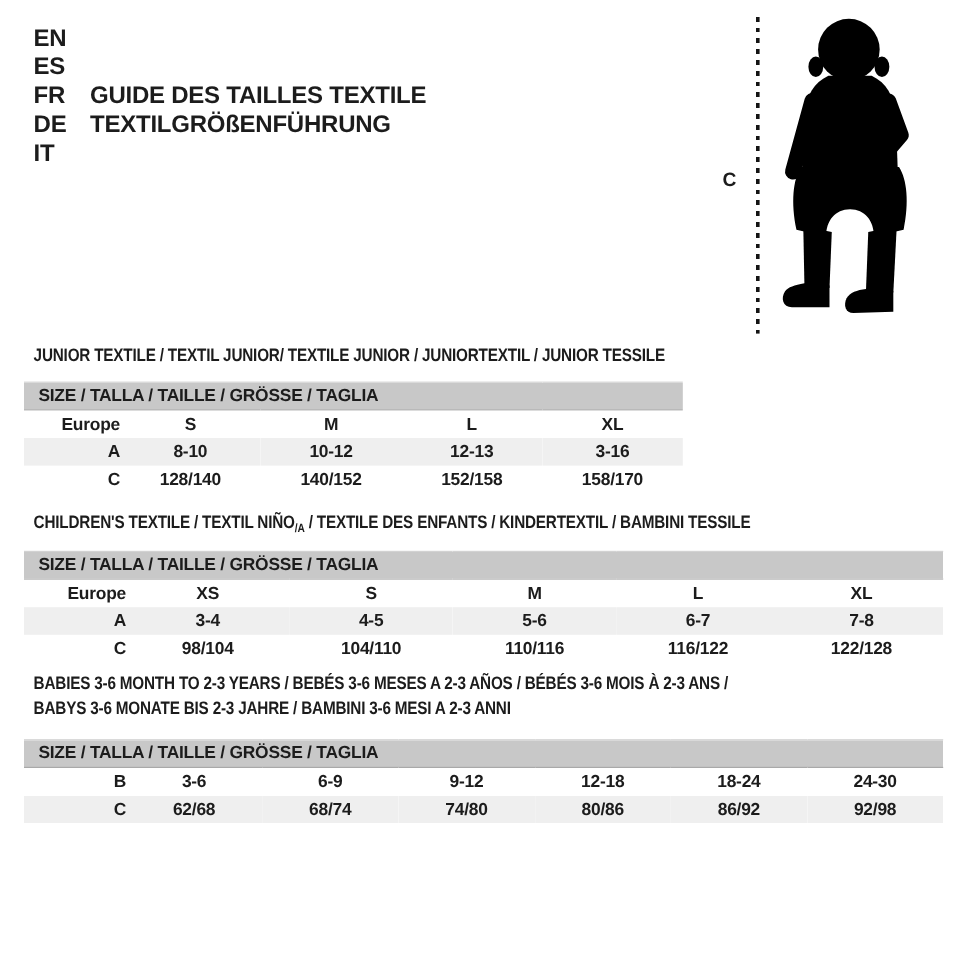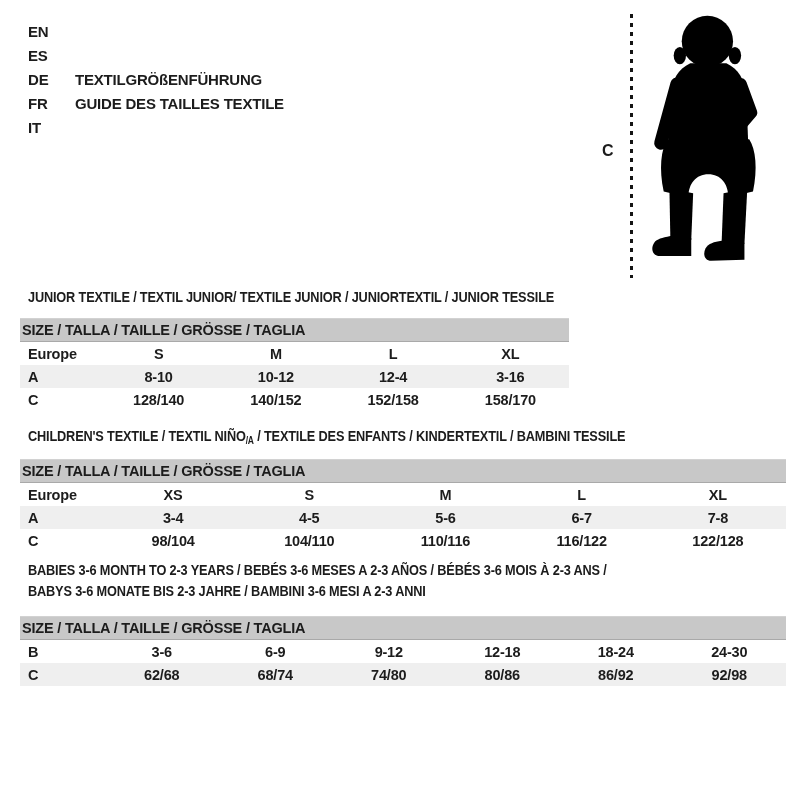--- a/index.html
+++ b/index.html
@@ -3,21 +3,21 @@
 <meta charset="utf-8">
 <style>
   html,body{margin:0;padding:0;background:#ffffff;}
   #canvas{
     position:relative;width:800px;height:800px;background:#ffffff;
     font-family:"Liberation Sans","DejaVu Sans",sans-serif;
     color:#1c1c1c;overflow:hidden;letter-spacing:-0.2px;
   }
   
   .lang-list{position:absolute;left:28px;top:20px;}
-  .lang-row{display:flex;height:24px;line-height:24px;font-size:15px;font-weight:700;}
+  .lang-row{display:flex;height:24px;line-height:24px;font-size:20px;font-weight:700;}
   .lang-code{width:47px;}
   .lang-label{white-space:nowrap;}
   
   .measure-line{
     position:absolute;left:630px;top:14px;width:3px;height:264px;
     background:repeating-linear-gradient(to bottom,#141414 0 4px,transparent 4px 9px);
   }
   .measure-label{position:absolute;left:602px;top:142px;font-size:16px;font-weight:700;}
   .silhouette{position:absolute;left:645px;top:10px;width:140px;height:266px;}
   
@@ -26,23 +26,23 @@
     transform:scaleX(0.85);transform-origin:0 50%;
   }
   .sec-title .subscript{font-size:10px;vertical-align:-3px;}
   .two-line{line-height:21px;}
   
   .size-table{
     position:absolute;border-collapse:collapse;table-layout:fixed;
     font-size:14.5px;font-weight:700;color:#1c1c1c;
   }
   .size-table td{height:23px;padding:0;text-align:center;white-space:nowrap;overflow:hidden;}
-  .size-table td.lbl{text-align:left;padding-left:8px;}
+  .size-table td.lbl{text-align:right;padding-left:8px;}
   .size-table tr.hdr td{
-    background:#c8c8c8;text-align:left;padding-left:2px;
+    background:#c8c8c8;text-align:left;padding-left:12px;
     border-top:1px solid #d2d2d2;border-bottom:1px solid #a9a9a9;height:22px;
   }
   .size-table tr.alt td{background:#efefef;}
   .t-junior{left:20px;top:318px;width:549px;}
   .t-junior col.c-label{width:80px;}
   .t-children{left:20px;top:459px;width:766px;}
   .t-children col.c-label{width:85px;}
   .t-babies{left:20px;top:616px;width:766px;}
   .t-babies col.c-label{width:85px;}
   
@@ -56,26 +56,26 @@
 <div id="canvas">
 
   <div class="lang-list">
     <div class="lang-row">
       <span class="lang-code">EN</span>
     </div>
     <div class="lang-row">
       <span class="lang-code">ES</span>
     </div>
     <div class="lang-row">
+      <span class="lang-code">FR</span>
+      <span class="lang-label">GUIDE DES TAILLES TEXTILE</span>
+    </div>
+    <div class="lang-row">
       <span class="lang-code">DE</span>
       <span class="lang-label">TEXTILGRÖßENFÜHRUNG</span>
-    </div>
-    <div class="lang-row">
-      <span class="lang-code">FR</span>
-      <span class="lang-label">GUIDE DES TAILLES TEXTILE</span>
     </div>
     <div class="lang-row">
       <span class="lang-code">IT</span>
     </div>
   </div>
 
   <div class="measure-line"></div>
   <div class="measure-label">C</div>
   <svg class="silhouette" viewBox="0 0 140 280" preserveAspectRatio="xMidYMid meet">
     <g fill="#000000">
@@ -110,21 +110,21 @@
       <td class="lbl">Europe</td>
       <td>S</td>
       <td>M</td>
       <td>L</td>
       <td>XL</td>
     </tr>
     <tr class="alt">
       <td class="lbl">A</td>
       <td>8-10</td>
       <td>10-12</td>
-      <td>12-4</td>
+      <td>12-13</td>
       <td>3-16</td>
     </tr>
     <tr>
       <td class="lbl">C</td>
       <td>128/140</td>
       <td>140/152</td>
       <td>152/158</td>
       <td>158/170</td>
     </tr>
   </tbody>

